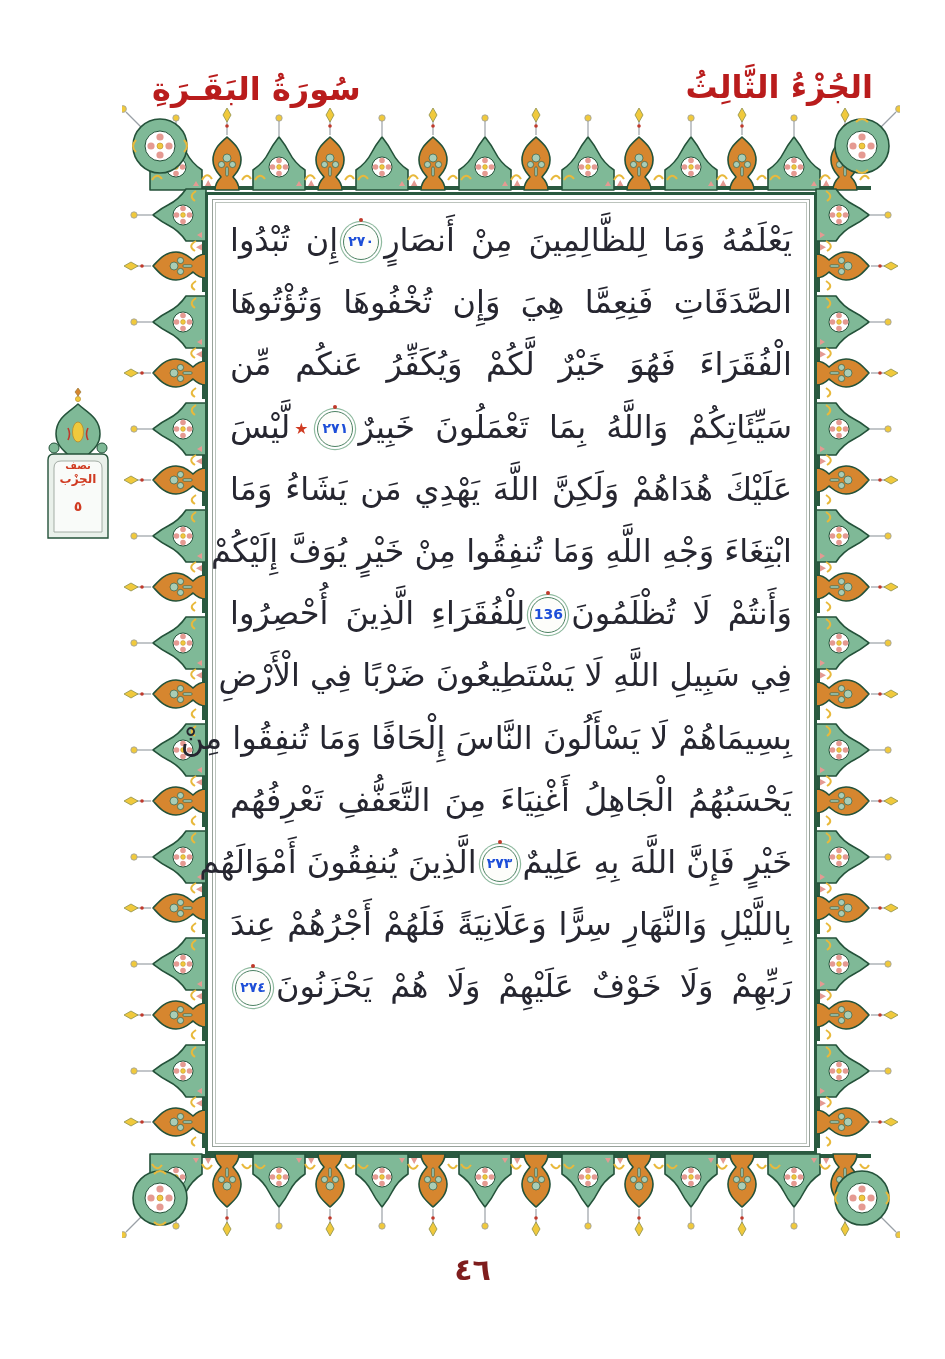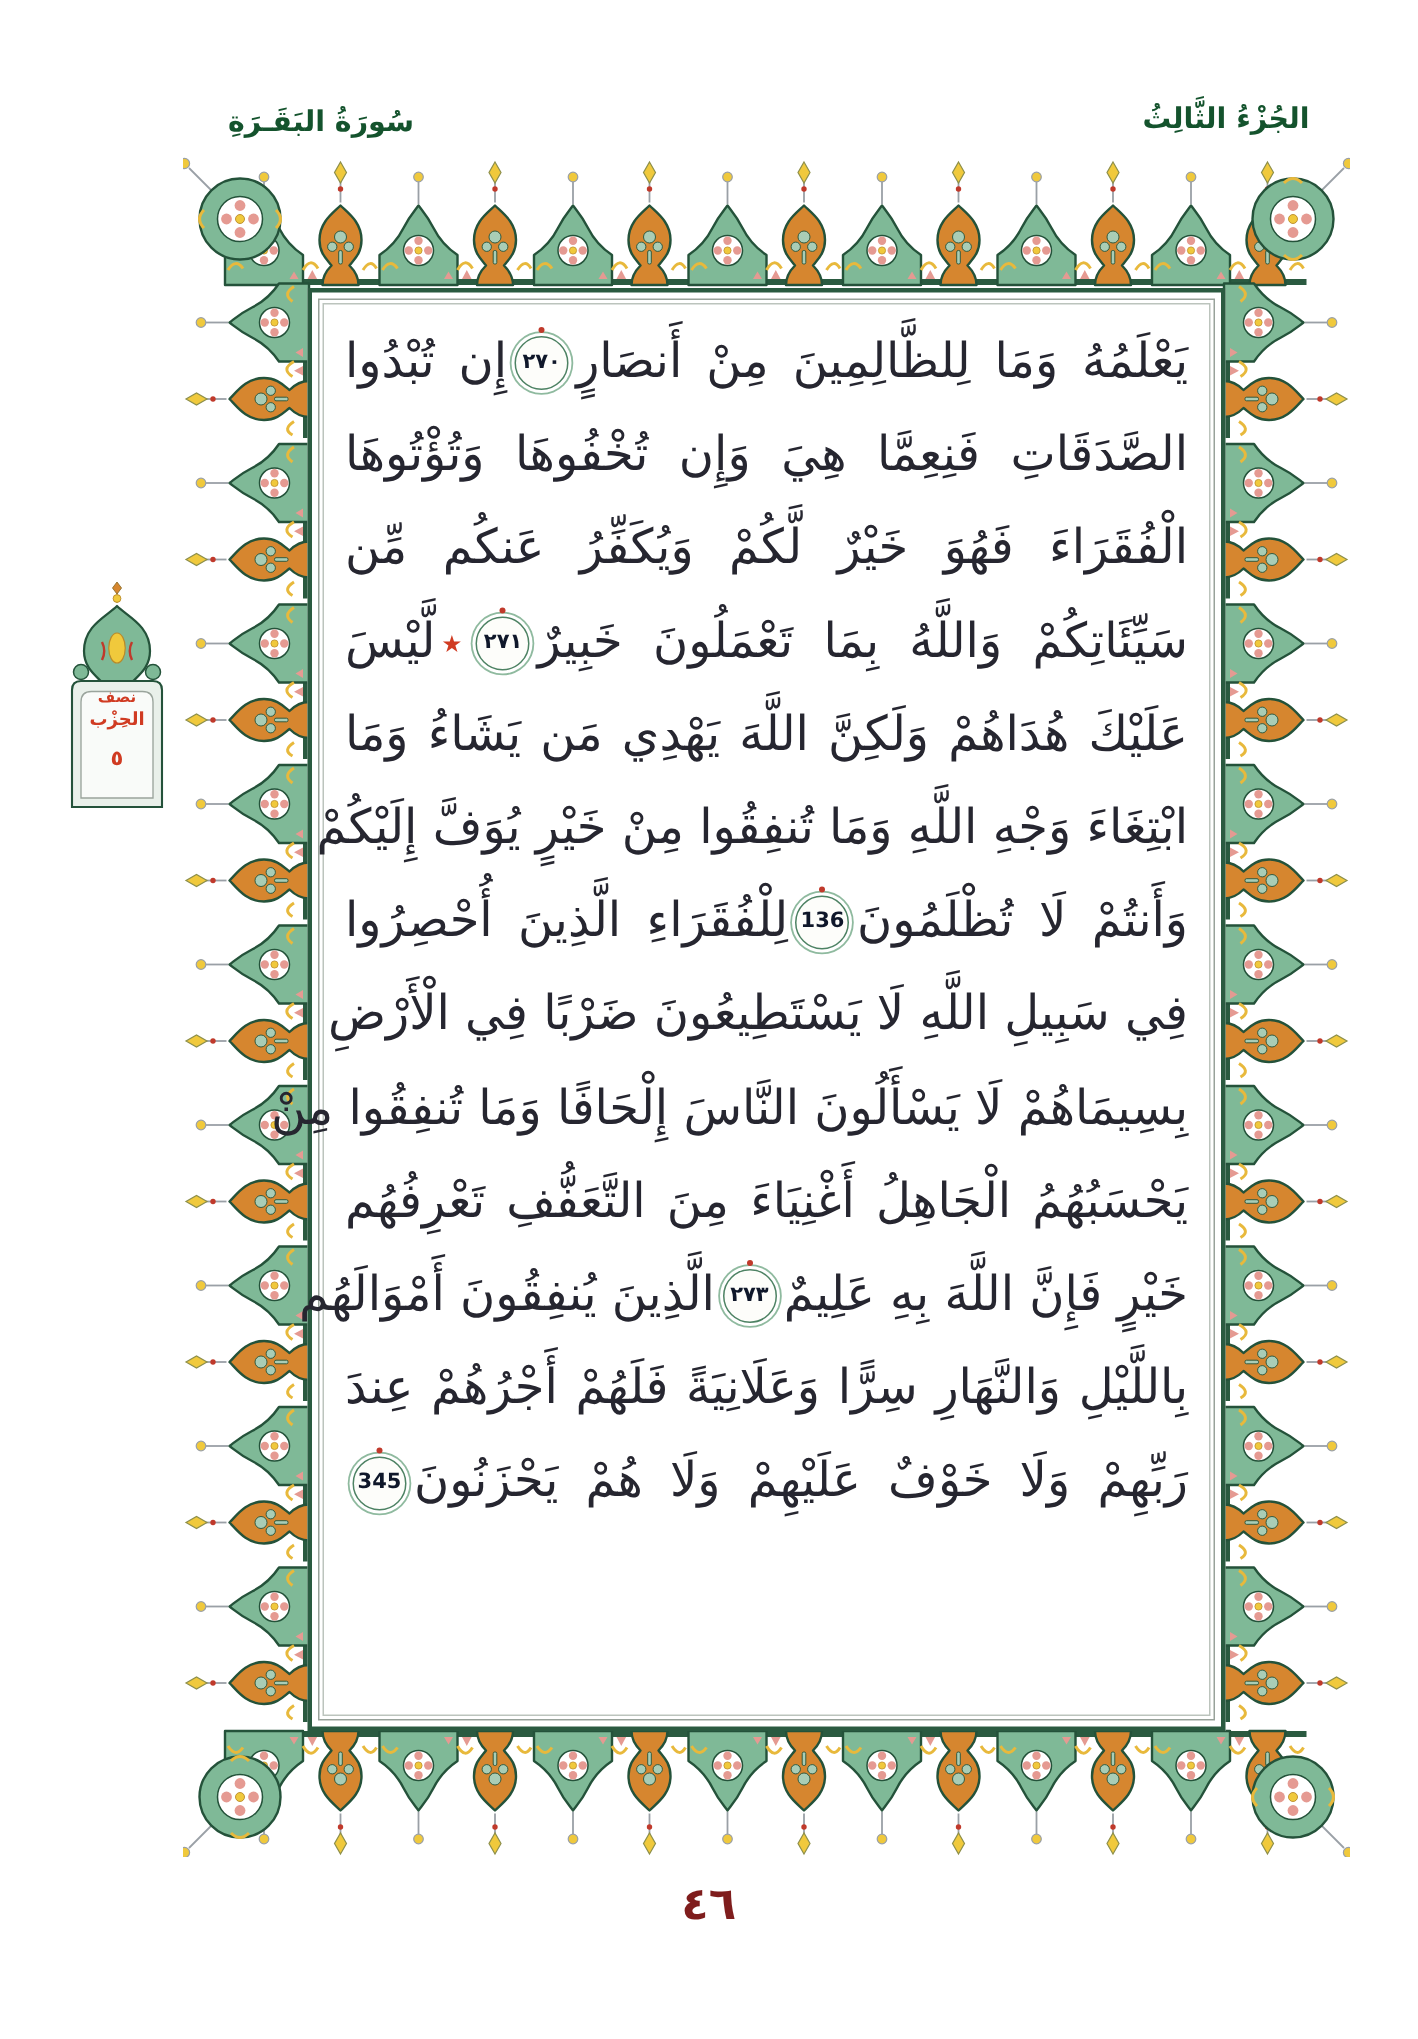--- a/index.html
+++ b/index.html
@@ -2,21 +2,21 @@
 <html lang="ar"><head>
 <meta charset="utf-8">
 <style>
   html,body{margin:0;padding:0;}
   body{
     width:945px;height:1359px;position:relative;background:#ffffff;
     font-family:"DejaVu Sans",sans-serif;overflow:hidden;
   }
   
   .hdr{
-    position:absolute;color:#14532d;font-weight:bold;font-size:19px;
+    position:absolute;color:#b91c1c;font-weight:bold;font-size:32px;
     direction:rtl;white-space:nowrap;
   }
   .hdr-juz{top:68px;right:72px;}
   .hdr-surah{top:70px;left:152px;}
   
   .border-wrap{position:absolute;left:122px;top:104px;width:778px;height:1134px;}
   
   .text-frame{
     position:absolute;left:205px;top:192px;width:612px;height:962px;
     border:3px solid #2a5a40;background:#fff;box-sizing:border-box;
@@ -37,21 +37,21 @@
   .qline{
     height:62.2px;line-height:62.2px;font-size:32px;
     text-align:justify;text-align-last:justify;white-space:nowrap;
     overflow:visible;
   }
   .seg{letter-spacing:0px;}
   .ayah-badge{
     display:inline-block;width:34px;height:34px;line-height:32px;
     border-radius:50%;border:1.5px solid #4d8263;
     box-shadow:0 0 0 2px #ffffff,0 0 0 3.2px #8fba9f;
-    background:#fdfdfa;color:#0f172a;font-size:14px;font-weight:bold;
+    background:#fdfdfa;color:#1d4ed8;font-size:14px;font-weight:bold;
     text-align:center;text-align-last:center;vertical-align:middle;
     position:relative;margin:0 5px;direction:rtl;
   }
   .ayah-badge::after{
     content:"";position:absolute;top:-7px;left:50%;margin-left:-2px;
     width:4px;height:4px;border-radius:50%;background:#c0392b;
   }
   .rub{color:#d03b22;font-size:26px;vertical-align:middle;margin:0 4px;}
   
   .hizb{position:absolute;left:38px;top:388px;width:80px;height:156px;}
@@ -211,19 +211,19 @@
           <div class="qline"><span class="seg">الْفُقَرَاءَ فَهُوَ خَيْرٌ لَّكُمْ وَيُكَفِّرُ عَنكُم مِّن</span></div>
           <div class="qline"><span class="seg">سَيِّئَاتِكُمْ وَاللَّهُ بِمَا تَعْمَلُونَ خَبِيرٌ</span><span class="ayah-badge">٢٧١</span><span class="rub">٭</span><span class="seg">لَّيْسَ</span></div>
           <div class="qline"><span class="seg">عَلَيْكَ هُدَاهُمْ وَلَكِنَّ اللَّهَ يَهْدِي مَن يَشَاءُ وَمَا</span></div>
           <div class="qline"><span class="seg">ابْتِغَاءَ وَجْهِ اللَّهِ وَمَا تُنفِقُوا مِنْ خَيْرٍ يُوَفَّ إِلَيْكُمْ</span></div>
           <div class="qline"><span class="seg">وَأَنتُمْ لَا تُظْلَمُونَ</span><span class="ayah-badge">136</span><span class="seg">لِلْفُقَرَاءِ الَّذِينَ أُحْصِرُوا</span></div>
           <div class="qline"><span class="seg">فِي سَبِيلِ اللَّهِ لَا يَسْتَطِيعُونَ ضَرْبًا فِي الْأَرْضِ</span></div>
           <div class="qline"><span class="seg">بِسِيمَاهُمْ لَا يَسْأَلُونَ النَّاسَ إِلْحَافًا وَمَا تُنفِقُوا مِنْ</span></div>
           <div class="qline"><span class="seg">يَحْسَبُهُمُ الْجَاهِلُ أَغْنِيَاءَ مِنَ التَّعَفُّفِ تَعْرِفُهُم</span></div>
           <div class="qline"><span class="seg">خَيْرٍ فَإِنَّ اللَّهَ بِهِ عَلِيمٌ</span><span class="ayah-badge">٢٧٣</span><span class="seg">الَّذِينَ يُنفِقُونَ أَمْوَالَهُم</span></div>
           <div class="qline"><span class="seg">بِاللَّيْلِ وَالنَّهَارِ سِرًّا وَعَلَانِيَةً فَلَهُمْ أَجْرُهُمْ عِندَ</span></div>
-          <div class="qline"><span class="seg">رَبِّهِمْ وَلَا خَوْفٌ عَلَيْهِمْ وَلَا هُمْ يَحْزَنُونَ</span><span class="ayah-badge">345</span></div>
+          <div class="qline"><span class="seg">رَبِّهِمْ وَلَا خَوْفٌ عَلَيْهِمْ وَلَا هُمْ يَحْزَنُونَ</span><span class="ayah-badge">٢٧٤</span></div>
         </div>
     </div>
   </div>
 </div>
 
 <div class="pagenum">٤٦</div>
 
 </body></html>

